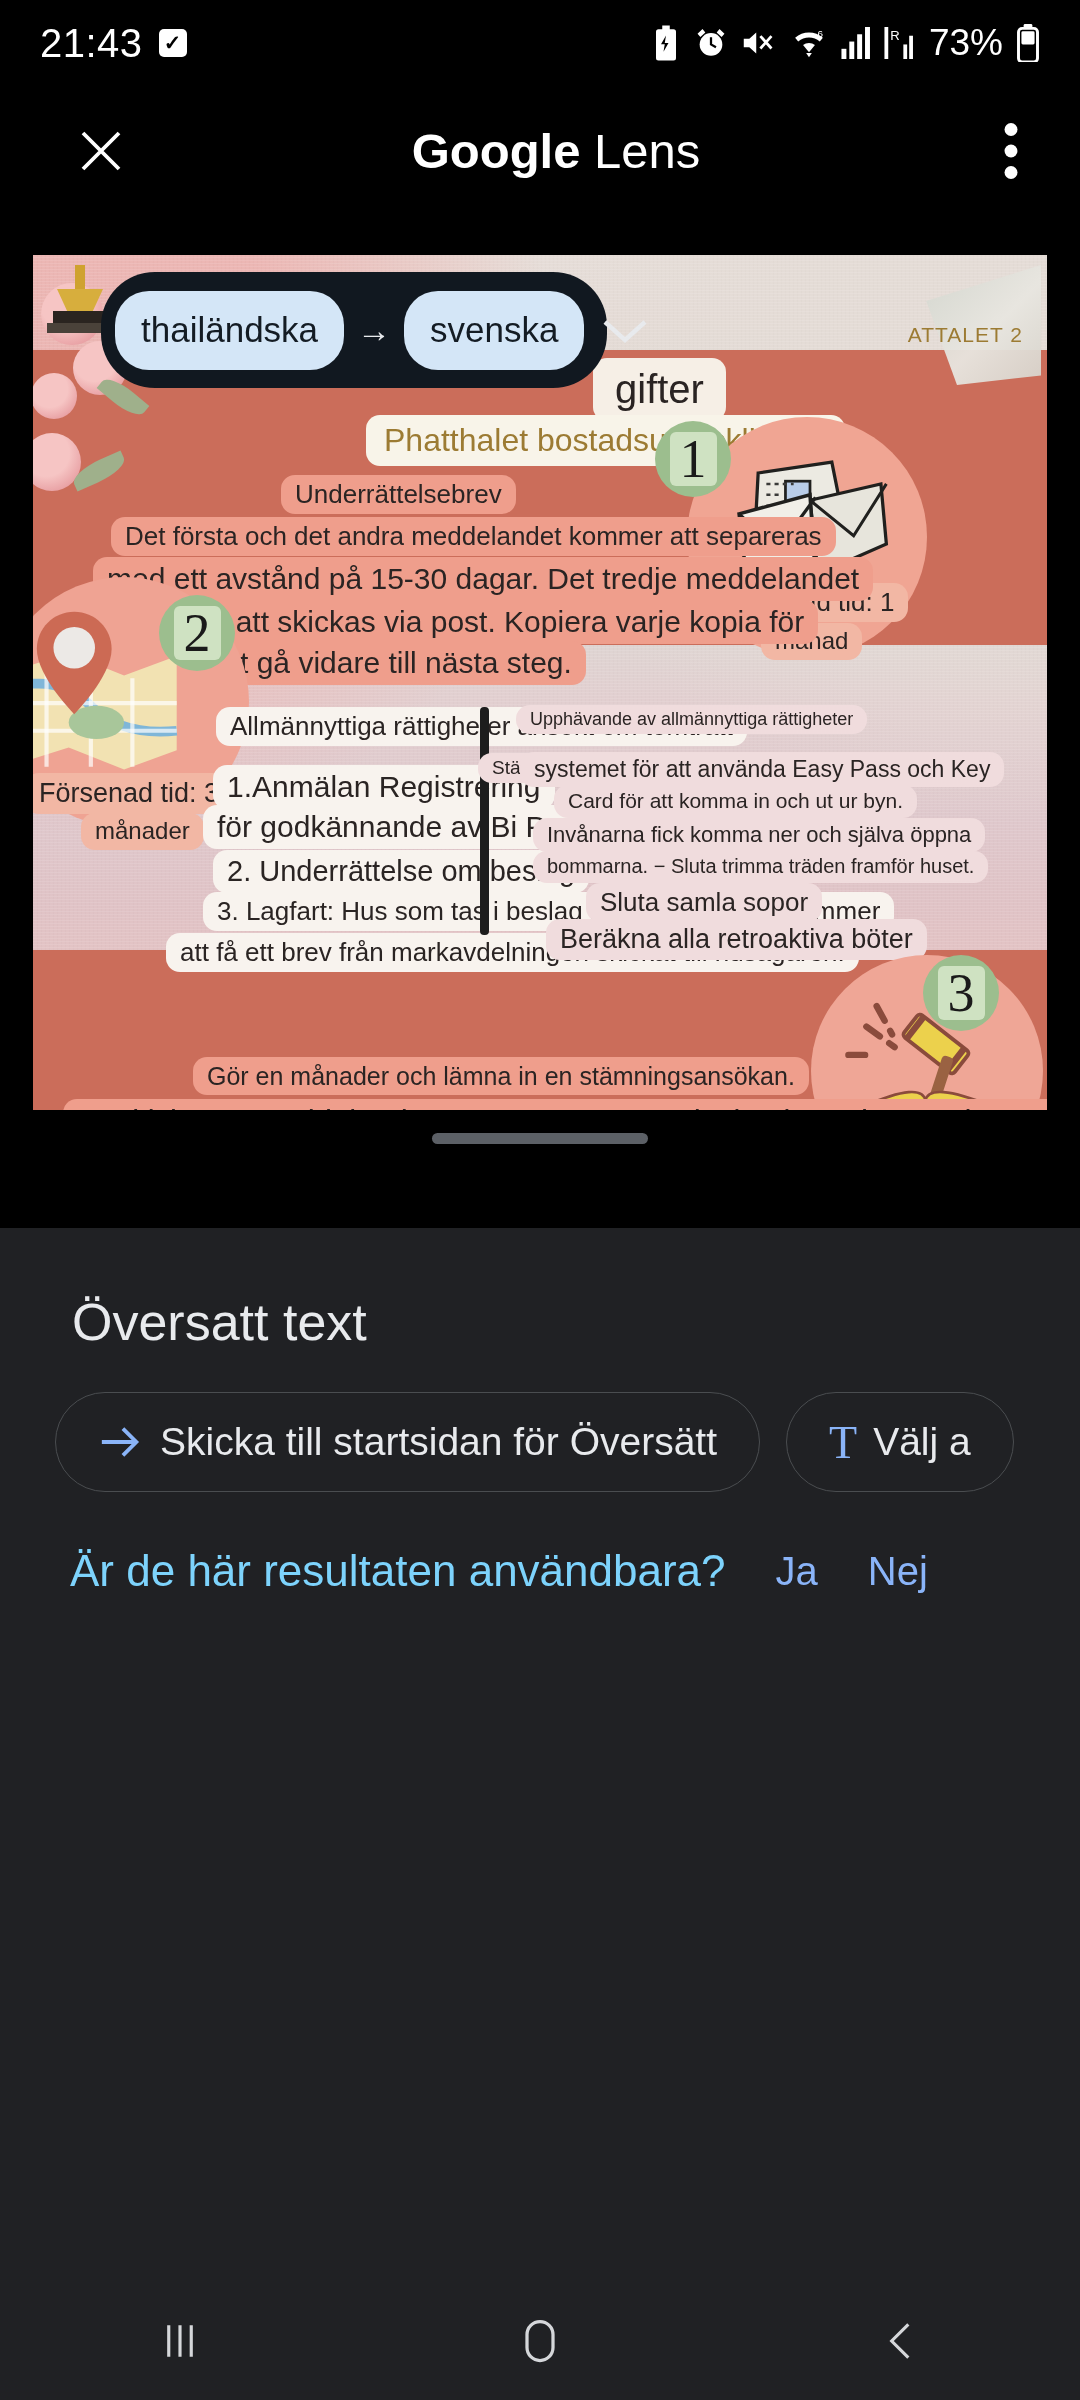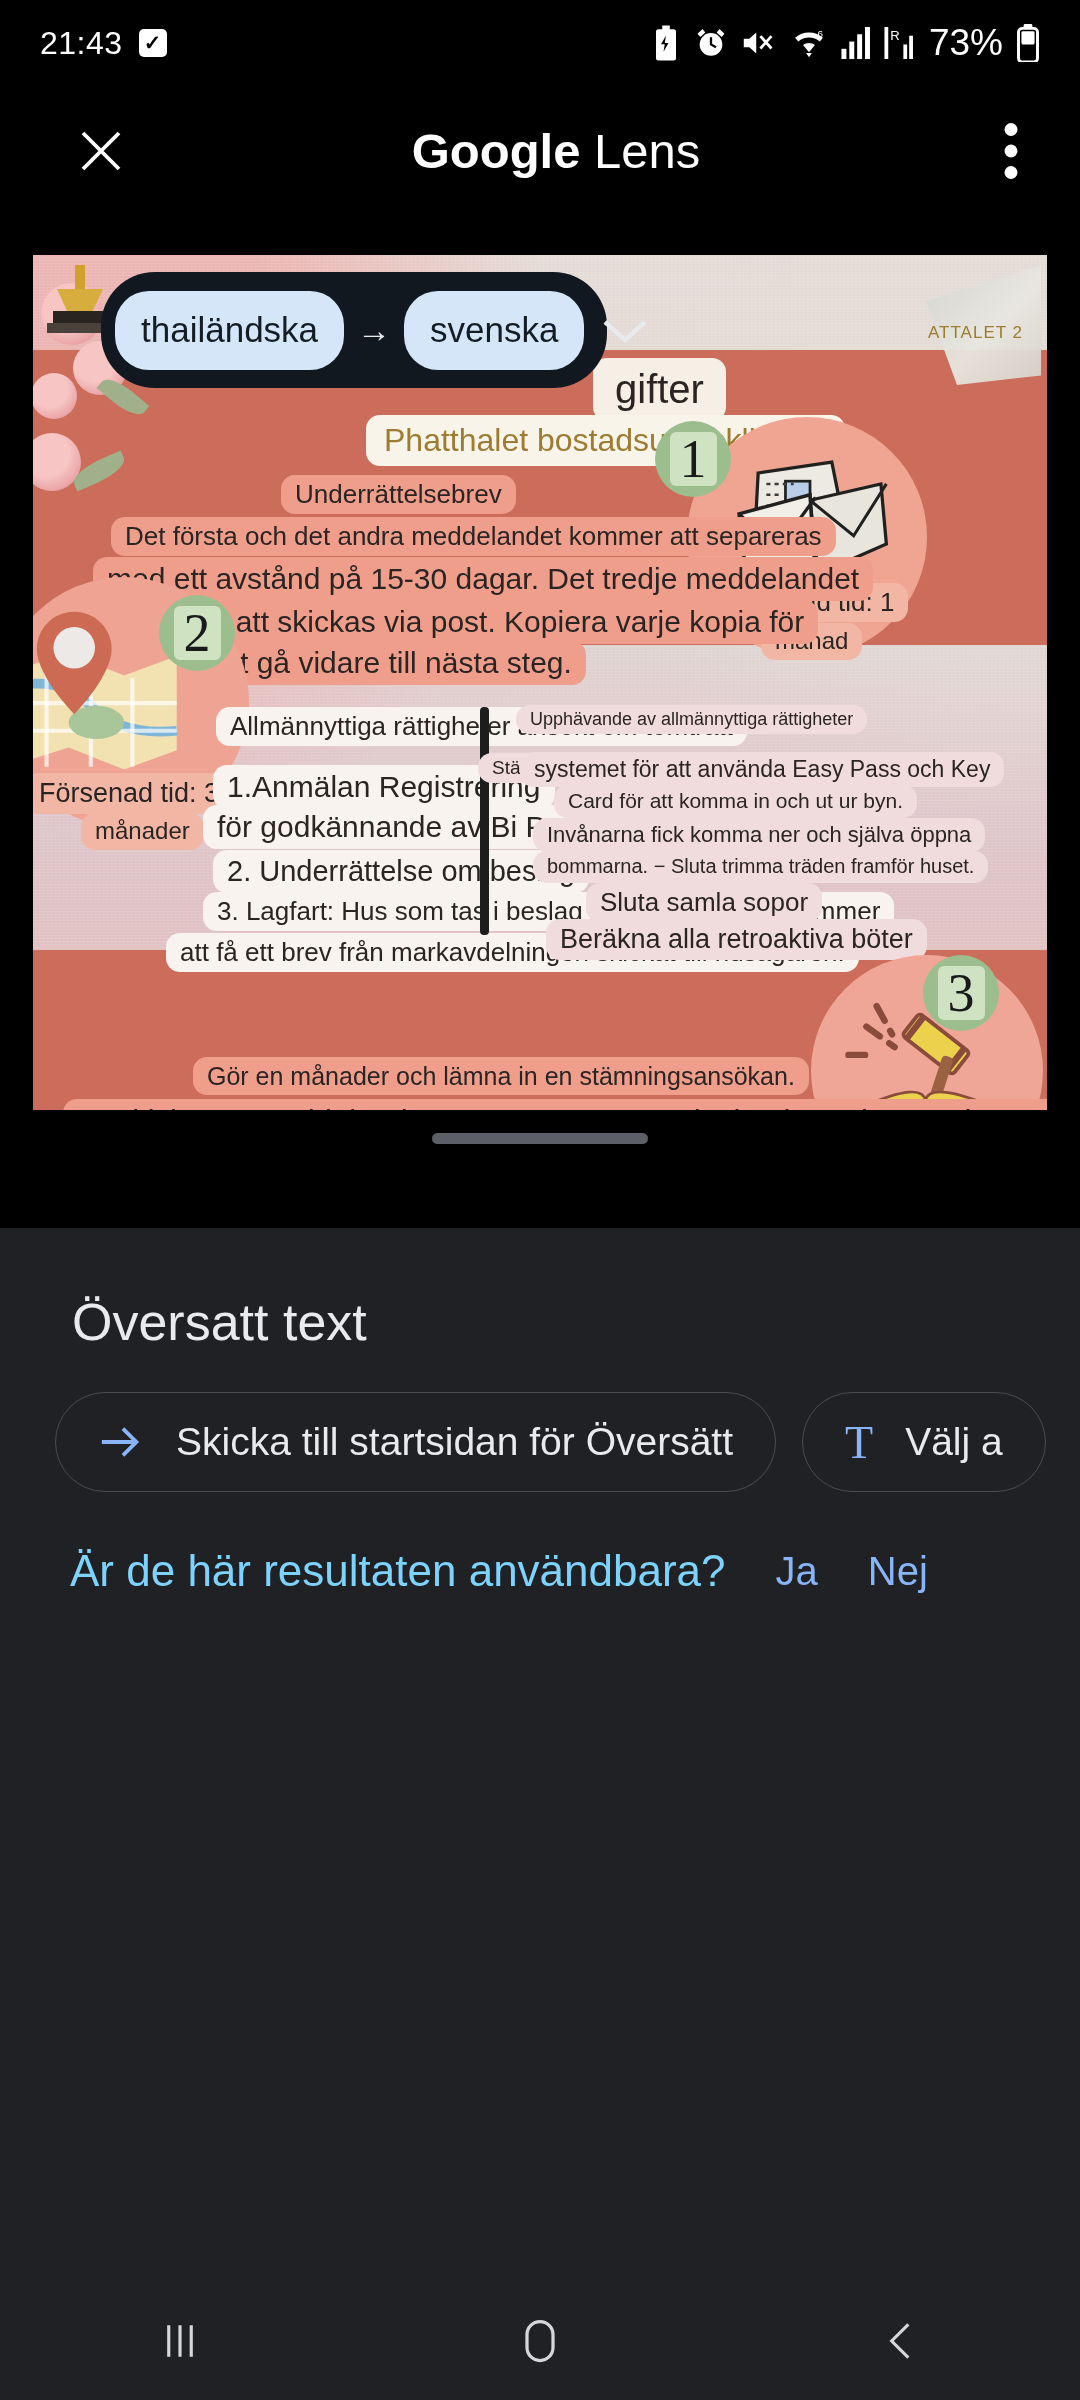--- a/index.html
+++ b/index.html
@@ -9,21 +9,21 @@
     font-family: "Liberation Sans", sans-serif;
     overflow: hidden;
   }
   .phone { position: relative; width: 1080px; height: 2400px; background: #000; }
 
   
   .statusbar {
     position: absolute; top: 0; left: 0; width: 1080px; height: 86px;
     display: flex; align-items: center; padding: 0 40px; color: #fff;
   }
-  .sb-clock { font-size: 32px; letter-spacing: .5px; }
+  .sb-clock { font-size: 40px; letter-spacing: .5px; }
   .sb-check {
     width: 28px; height: 28px; margin-left: 16px; background: #fff;
     border-radius: 5px; color: #000; font-size: 21px; line-height: 28px;
     text-align: center; font-weight: bold;
   }
   .sb-right { margin-left: auto; display: flex; align-items: center; gap: 13px; }
   .sb-right svg { display: block; }
   .sb-batt-pct { font-size: 37px; color: #fff; margin-left: 2px; }
 
   
@@ -132,21 +132,21 @@
   .sheet {
     position: absolute; top: 1228px; left: 0; width: 1080px; height: 1054px;
     background: #202124;
   }
   .sheet-title {
     position: absolute; top: 64px; left: 72px; color: #e8eaed; font-size: 52px;
   }
   .chips { position: absolute; top: 164px; left: 55px; display: flex; gap: 26px; }
   .chip {
     height: 100px; border: 1px solid #4a4d50; border-radius: 50px;
-    display: flex; align-items: center; padding: 0 42px; gap: 32px;
+    display: flex; align-items: center; padding: 0 42px; gap: 16px;
     color: #e8eaed; font-size: 39px; white-space: nowrap;
   }
   .chip .ci { color: #8ab4f8; display: flex; align-items: center; }
   .chip .ci.tglyph { font-family: "Liberation Serif", serif; font-size: 46px; }
   .feedback {
     position: absolute; top: 318px; left: 70px; display: flex; align-items: center; gap: 50px;
   }
   .feedback .q { color: #7dd3fc; font-size: 44px; }
   .feedback .a { color: #8ab4f8; font-size: 40px; }
 
@@ -256,21 +256,21 @@
     </div>
 
     <div style="position:absolute;left:14px;top:8px;width:74px;height:72px;">
       <div style="position:absolute;left:28px;top:2px;width:10px;height:46px;background:#cfa22f;"></div>
       <div style="position:absolute;left:10px;top:26px;width:46px;height:22px;background:#d7ae3d;clip-path:polygon(0 0,100% 0,78% 100%,22% 100%);"></div>
       <div style="position:absolute;left:6px;top:48px;width:56px;height:12px;background:#2a2420;"></div>
       <div style="position:absolute;left:0px;top:60px;width:68px;height:10px;background:#4a423a;"></div>
     </div>
 
     <div style="position:absolute;right:6px;top:10px;width:140px;height:120px;background:linear-gradient(135deg,#cfd3cb 0%,#e8e6e0 60%,#d7d3cb 100%);clip-path:polygon(18% 30%,100% 0,100% 92%,40% 100%);opacity:.95;"></div>
-    <div class="t gold" style="right:10px;top:64px;font-size:17px;letter-spacing:1px;background:transparent;">ATTALET 2</div>
+    <div class="t gold" style="right:10px;top:64px;font-size:21px;letter-spacing:1px;background:transparent;">ATTALET 2</div>
 
     <div class="t cream" style="left:560px;top:103px;font-size:40px;padding:6px 22px;">gifter</div>
     <div class="t gold" style="left:333px;top:160px;font-size:32px;padding:5px 18px;background:#f8f4e9;">Phatthalet bostadsutveckling22</div>
 
     <div class="circ" style="left:654px;top:162px;width:240px;height:240px;background:#f0a593;"></div>
     <div style="position:absolute;left:694px;top:188px;width:166px;height:150px;">
       <svg viewBox="0 0 120 110" width="166" height="150">
         <path d="M22 22 L76 14 L82 44 L88 100 L18 96 Z" fill="#eceae2" stroke="#20201e" stroke-width="2.4"></path>
         <rect x="42" y="28" width="18" height="16" fill="#b9cde8" stroke="#20201e" stroke-width="2"></rect>
         <path d="M28 30h20M28 38h12M28 46h16M28 54h22" stroke="#3a3a38" stroke-width="1.8" stroke-dasharray="3 3"></path>

